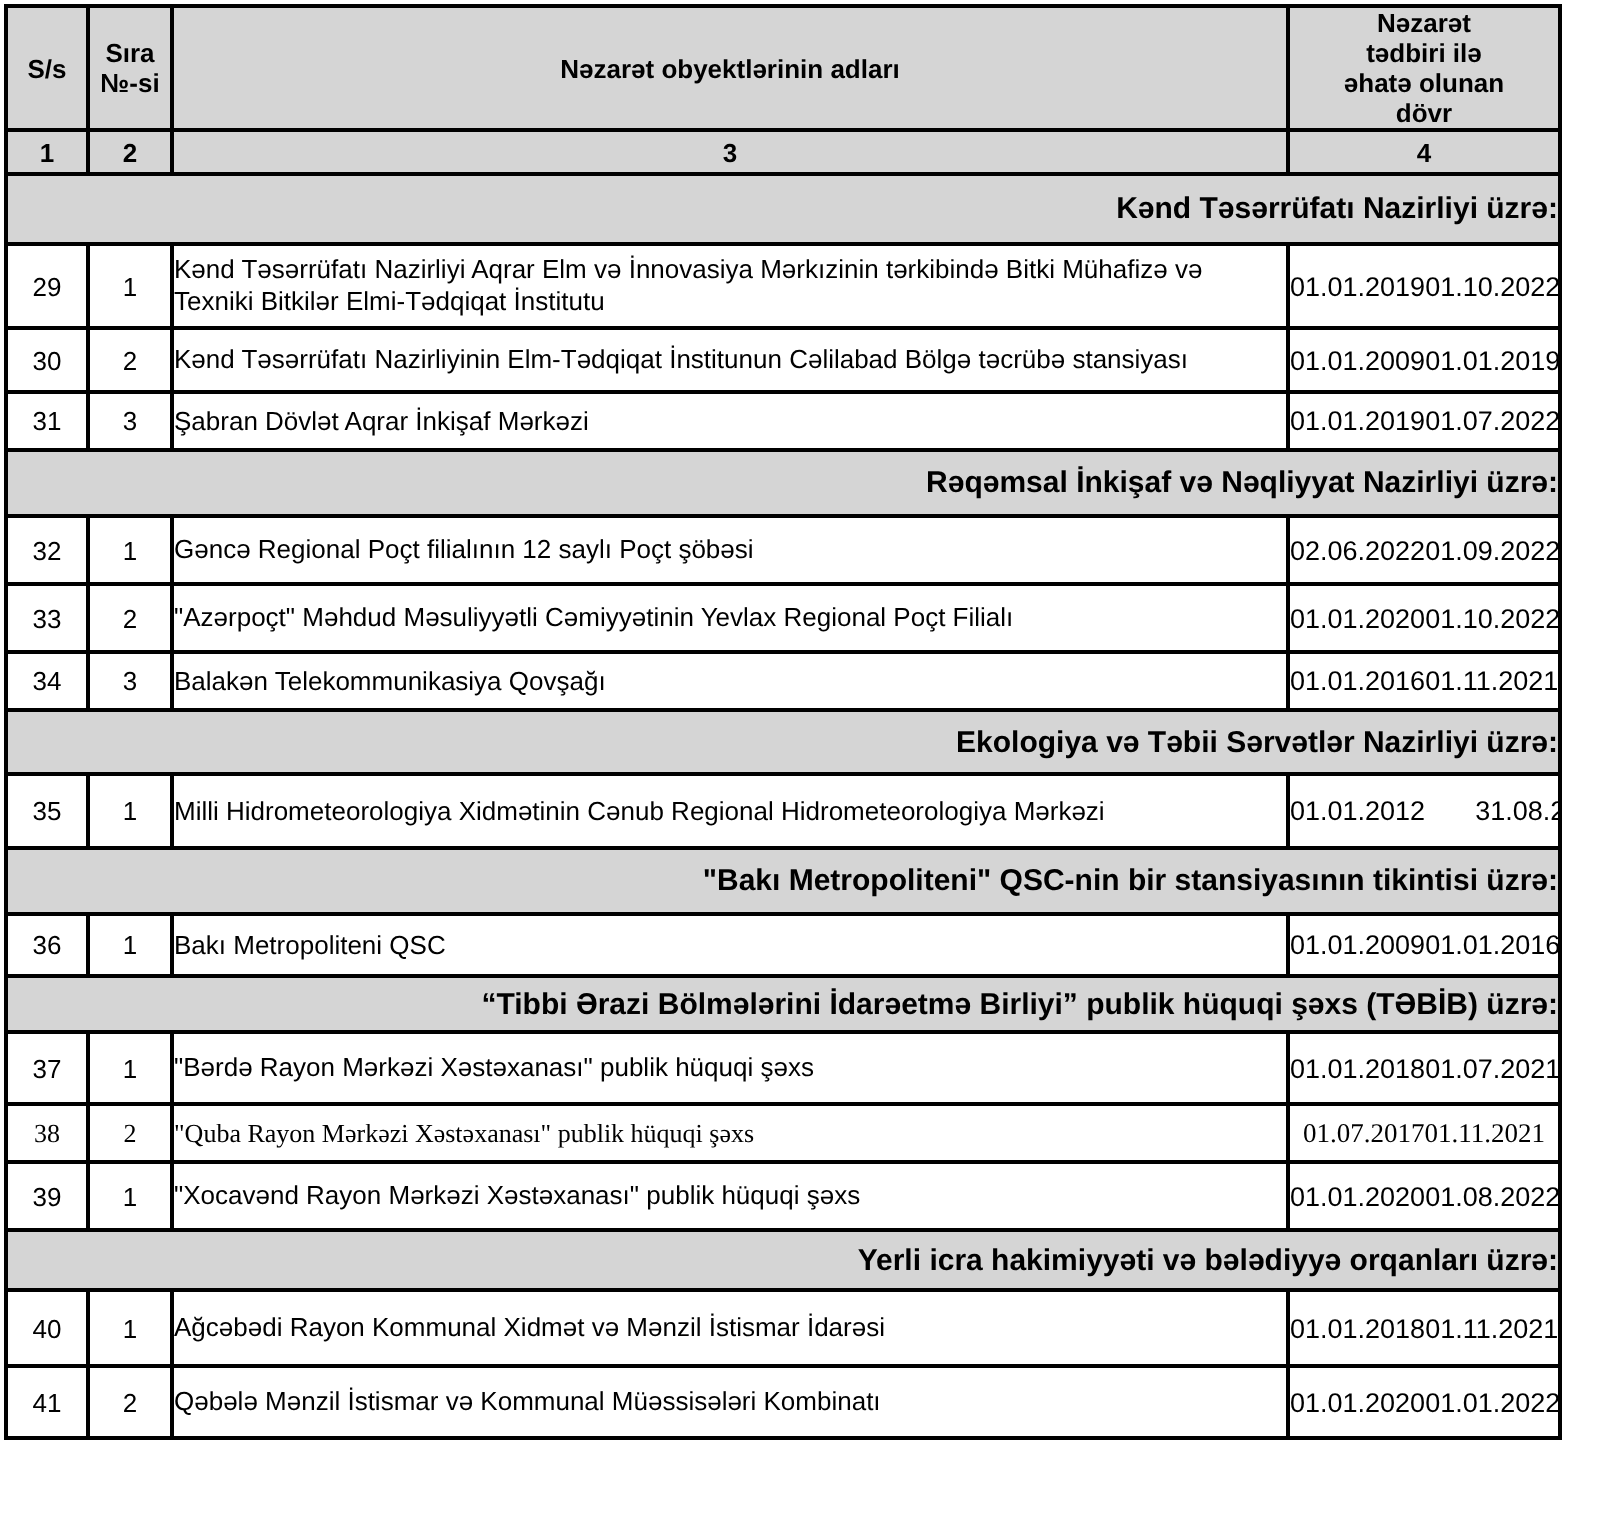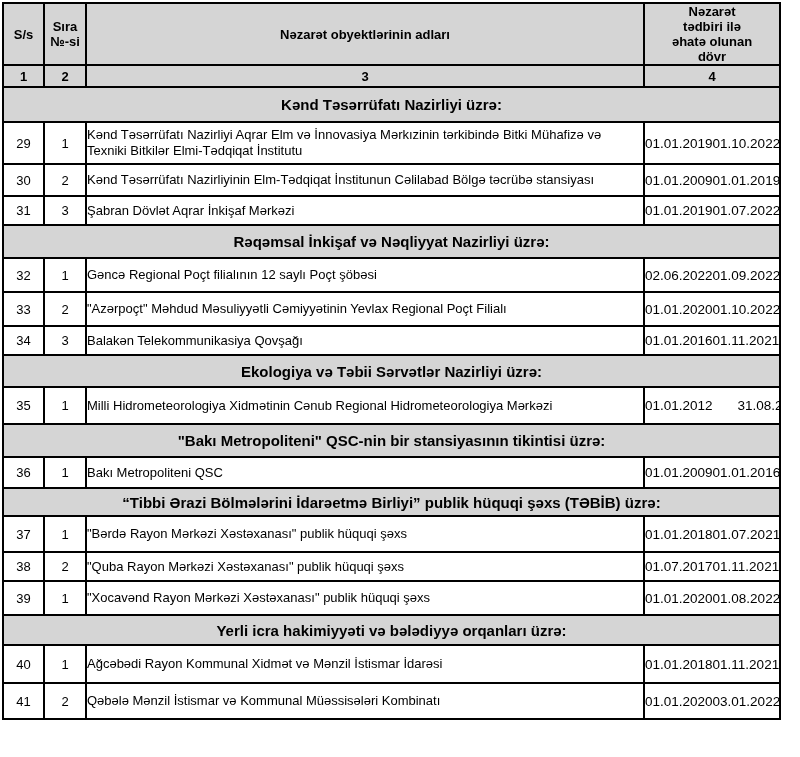--- a/index.html
+++ b/index.html
@@ -38,21 +38,21 @@
     line-height:13px;
     text-align:center;
     vertical-align:middle;
     height:22px;
   }
   
   tr.section td{
     background:var(--hdr-bg,#d5d5d5);
     font-weight:bold;
     font-size:15px;
-    text-align:center;
+    text-align:right;
     vertical-align:middle;
   }
   
   td.c-num{
     text-align:center;
     vertical-align:middle;
     font-size:13px;
   }
   td.c-name{
     vertical-align:middle;
@@ -211,21 +211,21 @@
           <td class="c-num">37</td>
           <td class="c-num">1</td>
           <td class="c-name">"Bərdə Rayon Mərkəzi Xəstəxanası" publik hüquqi şəxs</td>
           <td class="c-period">
             <div class="clip" style="height: 33px;">
               <div>01.01.2018</div>
               <div>01.07.2021</div>
             </div>
           </td>
         </tr>
-        <tr style="height: 29px;">
+        <tr style="height: 29px; font-family: Liberation Serif, serif;">
           <td class="c-num">38</td>
           <td class="c-num">2</td>
           <td class="c-name">"Quba Rayon Mərkəzi Xəstəxanası" publik hüquqi şəxs</td>
           <td class="c-period">
             <div class="clip" style="height: 26px;">
               <div>01.07.2017</div>
               <div>01.11.2021</div>
             </div>
           </td>
         </tr>
@@ -254,19 +254,19 @@
             </div>
           </td>
         </tr>
         <tr style="height: 36px;">
           <td class="c-num">41</td>
           <td class="c-num">2</td>
           <td class="c-name">Qəbələ Mənzil İstismar və Kommunal Müəssisələri Kombinatı</td>
           <td class="c-period">
             <div class="clip" style="height: 33px;">
               <div>01.01.2020</div>
-              <div>03.01.2022</div>
+              <div>01.01.2022</div>
             </div>
           </td>
         </tr>
       </tbody>
   </table>
 </div>
 
 </body></html>

